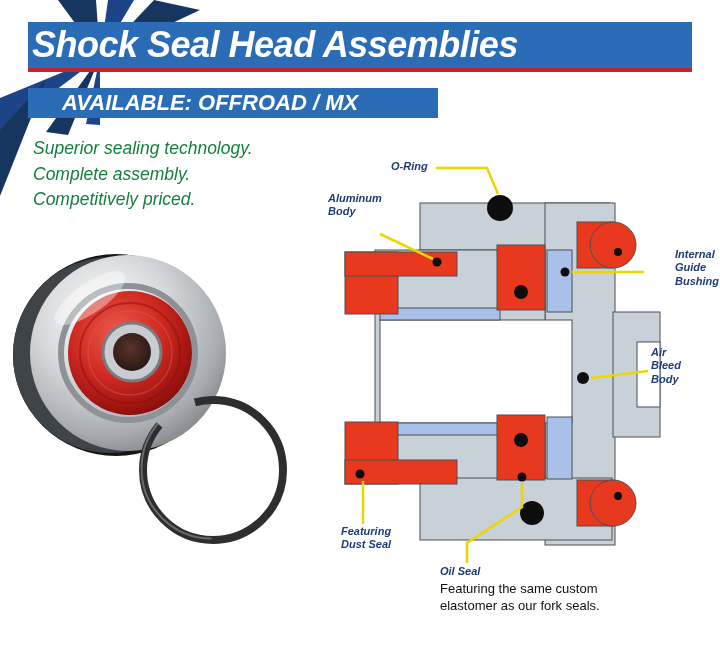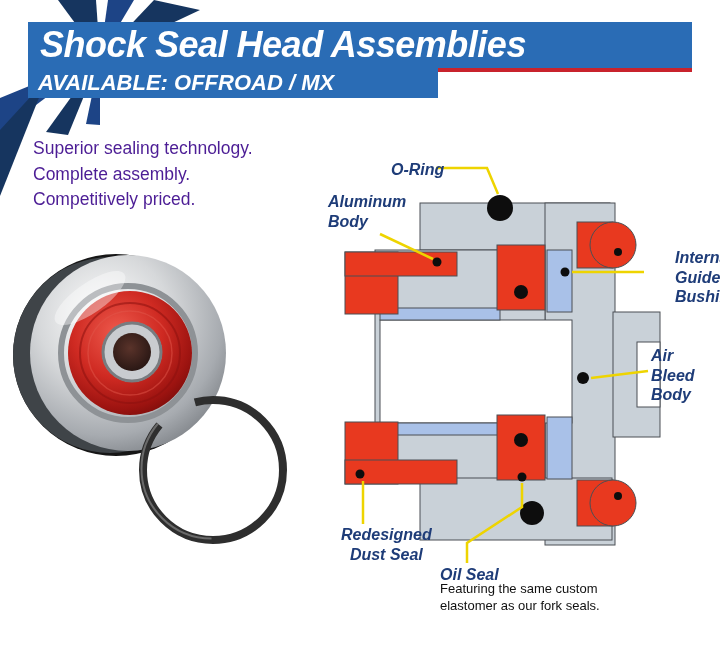--- a/index.html
+++ b/index.html
@@ -5,29 +5,29 @@
   :root{
     --banner-blue:#2a6cb5; --accent-red:#c8232c; --label-navy:#1e3c78;
     --leader-yellow:#eed400; --diagram-gray:#c9d1d8; --seal-red:#e8391f;
     --bushing-blue:#a9c1e8; --burst-navy:#16355f; --burst-navy-2:#1d4486;
   }
   *{margin:0;padding:0;box-sizing:border-box;}
   body{font-family:"Liberation Sans",sans-serif;background:#fff;}
   .page{position:relative;width:720px;height:654px;background:#fff;overflow:hidden;}
   .burst{position:absolute;left:0;top:0;z-index:0;}
   .banner-main{position:absolute;left:28px;top:22px;width:664px;height:46px;background:var(--banner-blue);z-index:2;display:flex;align-items:center;}
-  .title{color:#fff;font-size:36px;font-weight:bold;font-style:italic;letter-spacing:-0.5px;padding-left:12px;white-space:nowrap;}
+  .title{color:#fff;font-size:36px;font-weight:bold;font-style:italic;letter-spacing:-0.5px;padding-left:4px;white-space:nowrap;}
   .red-rule{position:absolute;left:28px;top:68px;width:664px;height:4px;background:var(--accent-red);z-index:2;}
-  .banner-sub{position:absolute;left:28px;top:68px;width:410px;height:30px;background:var(--banner-blue);z-index:2;display:flex;align-items:center;}
+  .banner-sub{position:absolute;left:28px;top:88px;width:410px;height:30px;background:var(--banner-blue);z-index:2;display:flex;align-items:center;padding-left:24px;}
   .subtitle{color:#fff;font-size:22px;font-weight:bold;font-style:italic;padding-left:10px;white-space:nowrap;}
-  .intro{position:absolute;left:33px;top:136px;font-size:17.5px;color:#4c1d95;line-height:1.47;z-index:3;white-space:pre-line;}
+  .intro{position:absolute;left:33px;top:136px;font-size:17.5px;font-style:italic;color:#15803d;line-height:1.47;z-index:3;white-space:pre-line;}
   .photo{position:absolute;left:8px;top:238px;z-index:1;}
   .diagram{position:absolute;left:325px;top:192px;z-index:1;}
   .leaders{position:absolute;left:0;top:0;z-index:2;pointer-events:none;}
-  .dlabel{position:absolute;color:var(--label-navy);font-size:16px;font-weight:bold;font-style:italic;line-height:1.22;z-index:3;white-space:pre-line;}
+  .dlabel{position:absolute;color:var(--label-navy);font-size:11px;font-weight:bold;font-style:italic;line-height:1.22;z-index:3;white-space:pre-line;}
   .dnote{position:absolute;color:#101010;font-size:13px;line-height:1.3;z-index:3;white-space:pre-line;}
   #lbl-oring{left:391px;top:160px;}
   #lbl-alu{left:328px;top:192px;}
   #lbl-igb{left:675px;top:248px;}
   #lbl-abh{left:651px;top:346px;}
   #lbl-rds{left:341px;top:525px;text-align:center;}
   #lbl-oil{left:440px;top:565px;font-style:italic;}
   #note-oil{left:440px;top:581px;}
 </style>
 </head>
@@ -155,19 +155,19 @@
 
   <div class="dlabel" id="lbl-oring">O-Ring</div>
   <div class="dlabel" id="lbl-alu">Aluminum
 Body</div>
   <div class="dlabel" id="lbl-igb">Internal
 Guide
 Bushing</div>
   <div class="dlabel" id="lbl-abh">Air
 Bleed
 Body</div>
-  <div class="dlabel" id="lbl-rds">Redesigned
+  <div class="dlabel" id="lbl-rds">Featuring
 Dust Seal</div>
   <div class="dlabel" id="lbl-oil">Oil Seal</div>
   <div class="dnote" id="note-oil">Featuring the same custom
 elastomer as our fork seals.</div>
 
 </div>
 
 </body></html>

